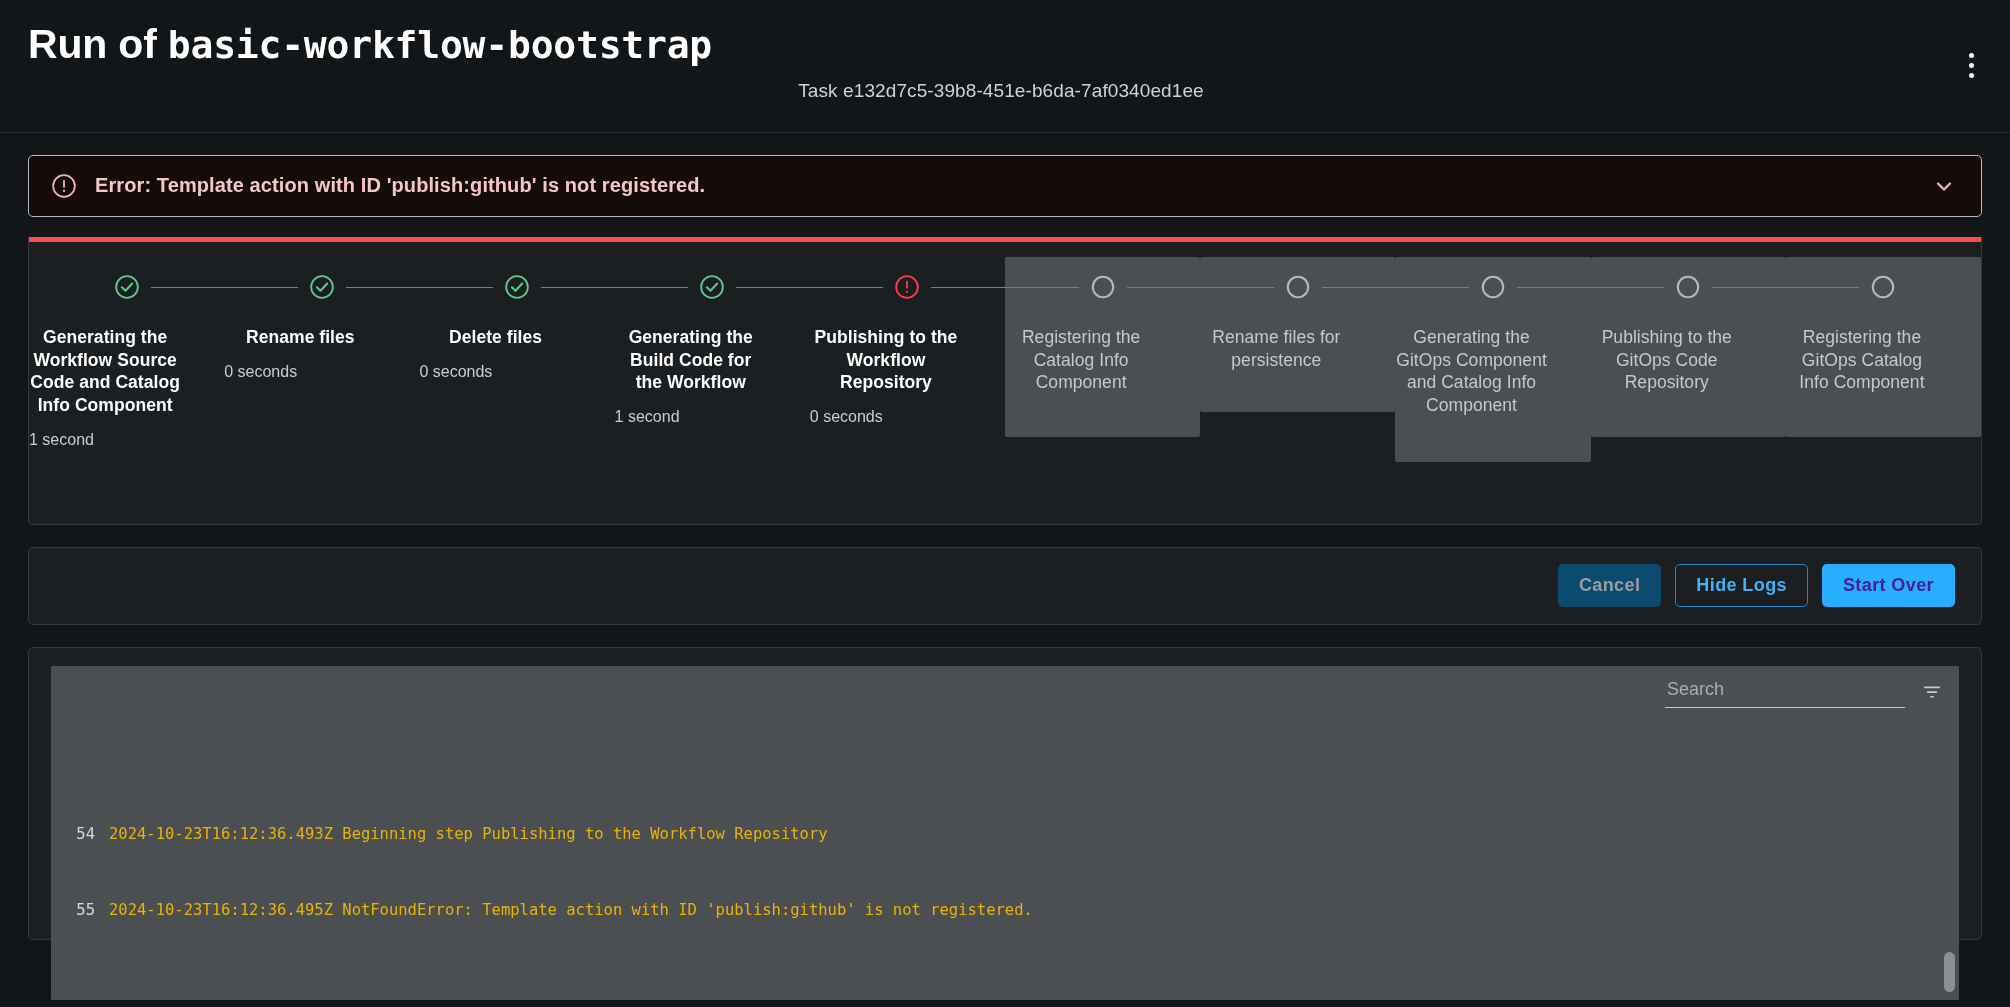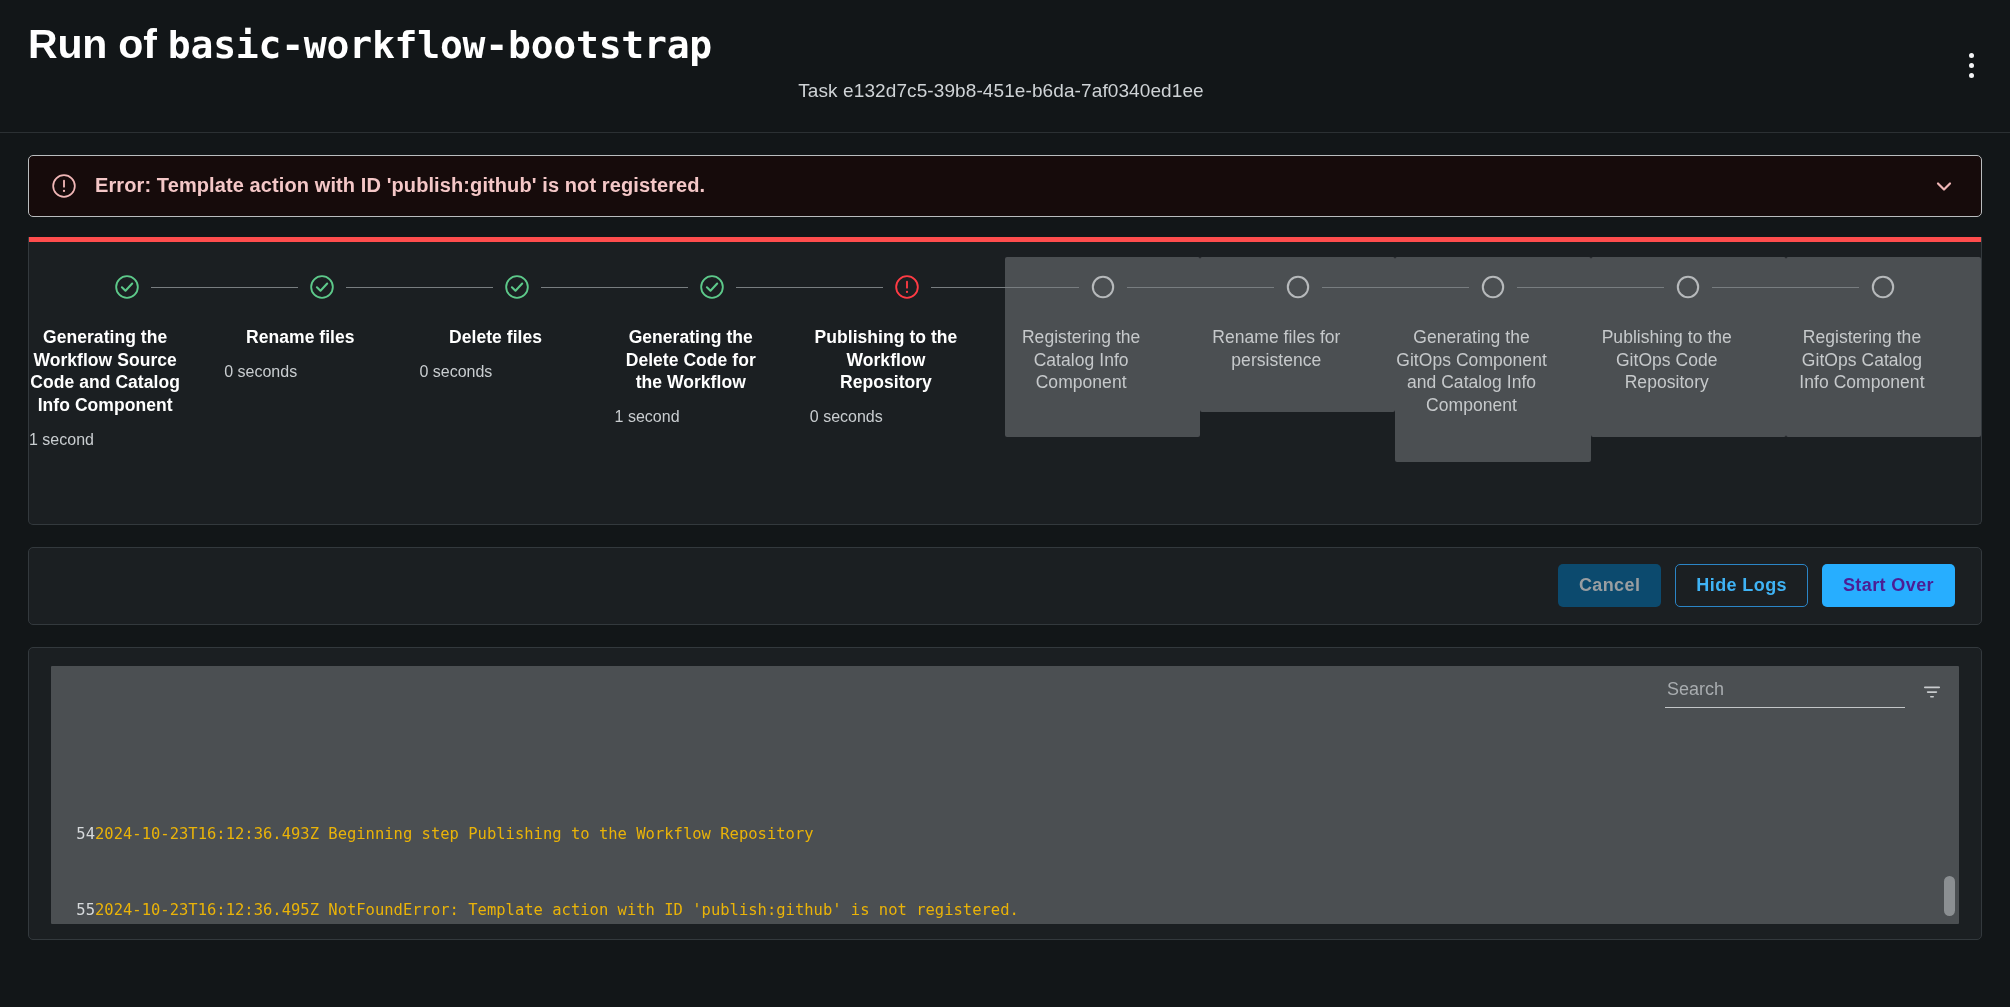--- a/index.html
+++ b/index.html
@@ -139,21 +139,21 @@
     background: #1b1f22;
     border: 1px solid #33393d;
     border-radius: 5px;
     height: 293px;
     padding: 18px 22px 0 22px;
     position: relative;
   }
   .log-box {
     position: relative;
     background: #4b4f52;
-    height: 258px;
+    height: 334px;
     overflow: hidden;
     border-radius: 1px;
   }
   .log-toolbar {
     height: 52px; display: flex; align-items: center; justify-content: flex-end;
     padding-right: 14px; gap: 14px;
   }
   .search-wrap { position: relative; width: 240px; }
   .search-input {
     width: 100%; background: transparent; border: none;
@@ -165,21 +165,21 @@
   .filter-icon { width: 26px; height: 26px; display: flex; align-items: center;
     justify-content: center; cursor: pointer; }
 
   .log-lines {
     font-family: "DejaVu Sans Mono", monospace;
     font-size: 15.5px; line-height: 25.5px;
     color: #ffffff; white-space: pre;
     padding-left: 10px; margin-top: -8px;
   }
   .log-line { display: flex; }
-  .ln { width: 34px; text-align: right; color: #d6d9db; flex: 0 0 auto; }
+  .ln { width: 34px; text-align: right; color: #d6d9db; flex: 0 0 auto; margin-right: 14px; }
   .lt { color: #eab308; }
   .log-line.clipped { height: 10px; overflow: hidden; opacity: .85; }
   .log-scrollbar {
     position: absolute; right: 4px; bottom: 8px;
     width: 11px; height: 40px; background: #8b8f92; border-radius: 6px;
   }
 </style>
 </head>
 <body>
 
@@ -261,21 +261,21 @@
       <div class="step success">
         <div class="step-icon-row">
           <span class="circle">
             <svg width="26" height="26" viewBox="0 0 24 24">
                 <circle cx="12" cy="12" r="10" fill="none" stroke="#5dc98a" stroke-width="1.7"></circle>
                 <path d="M7.3 12.2 L10.6 15.4 L16.8 8.8" fill="none" stroke="#5dc98a" stroke-width="1.9" stroke-linecap="round" stroke-linejoin="round"></path>
               </svg>
           </span>
           <span class="connector"></span>
         </div>
-        <div class="step-label">Generating the Delete Code for the Workflow</div>
+        <div class="step-label">Generating the Build Code for the Workflow</div>
         <div class="step-time">1 second</div>
       </div>
 
       <div class="step error">
         <div class="step-icon-row">
           <span class="circle">
             <svg width="26" height="26" viewBox="0 0 24 24">
                 <circle cx="12" cy="12" r="10" fill="none" stroke="#ff3b44" stroke-width="1.7"></circle>
                 <rect x="11.15" y="6.2" width="1.7" height="7.2" rx="0.8" fill="#ff3b44"></rect>
                 <circle cx="12" cy="16.6" r="1.05" fill="#ff3b44"></circle>

